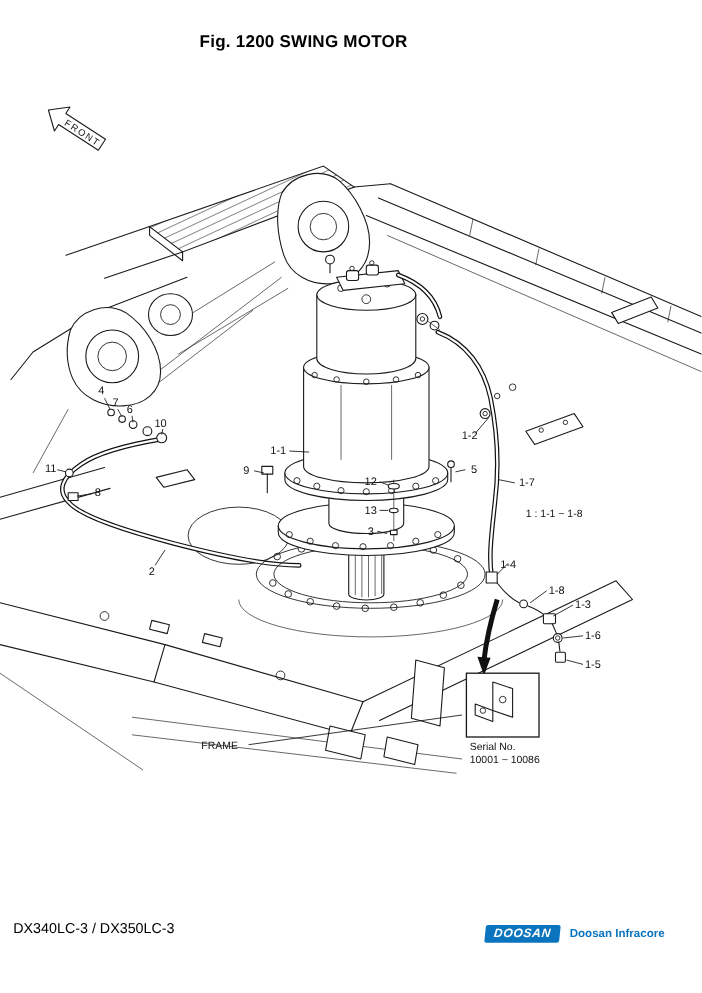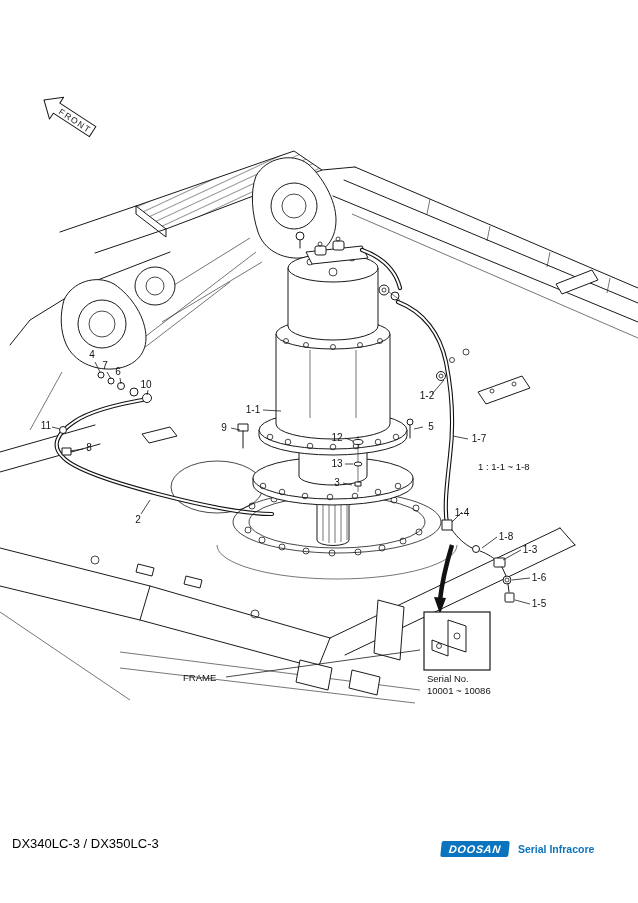--- a/index.html
+++ b/index.html
@@ -24,20 +24,21 @@
   .lead { fill:none; stroke:#1a1a1a; stroke-width:.8; }
   .callout { font:10px "Liberation Sans",sans-serif; fill:#111; text-anchor:middle; }
   .svgtxt  { font:9.5px "Liberation Sans",sans-serif; fill:#111; }
   .arrowfill { fill:#111; stroke:none; }
 </style>
 </head>
 <body>
 
 <div class="page">
 
+  <h1 class="title">Fig. 1200 SWING MOTOR</h1>
 
   <svg class="drawing" viewBox="0 0 638 903" xmlns="http://www.w3.org/2000/svg">
     <defs>
       <pattern id="hatch" patternUnits="userSpaceOnUse" width="7" height="7" patternTransform="rotate(65)">
         <line x1="0" y1="0" x2="0" y2="7" stroke="#2a2a2a" stroke-width="1"></line>
       </pattern>
     </defs>
 
     <g transform="translate(44,100) rotate(33)">
       <path class="shape" d="M 0,0 L 15,-13 L 15,-6 L 58,-6 L 58,6 L 15,6 L 15,13 Z"></path>
@@ -306,16 +307,16 @@
         <text x="530" y="553" class="callout">1-3</text>
         <text x="539" y="581" class="callout">1-6</text>
         <text x="539" y="607" class="callout">1-5</text>
       </g>
   </svg>
 
   <div class="footer-model">DX340LC-3 / DX350LC-3</div>
 
   <div class="brand">
     <span class="logo">DOOSAN</span>
-    <span class="brand-name">Serial Infracore</span>
+    <span class="brand-name">Doosan Infracore</span>
   </div>
 
 </div>
 
 </body></html>

